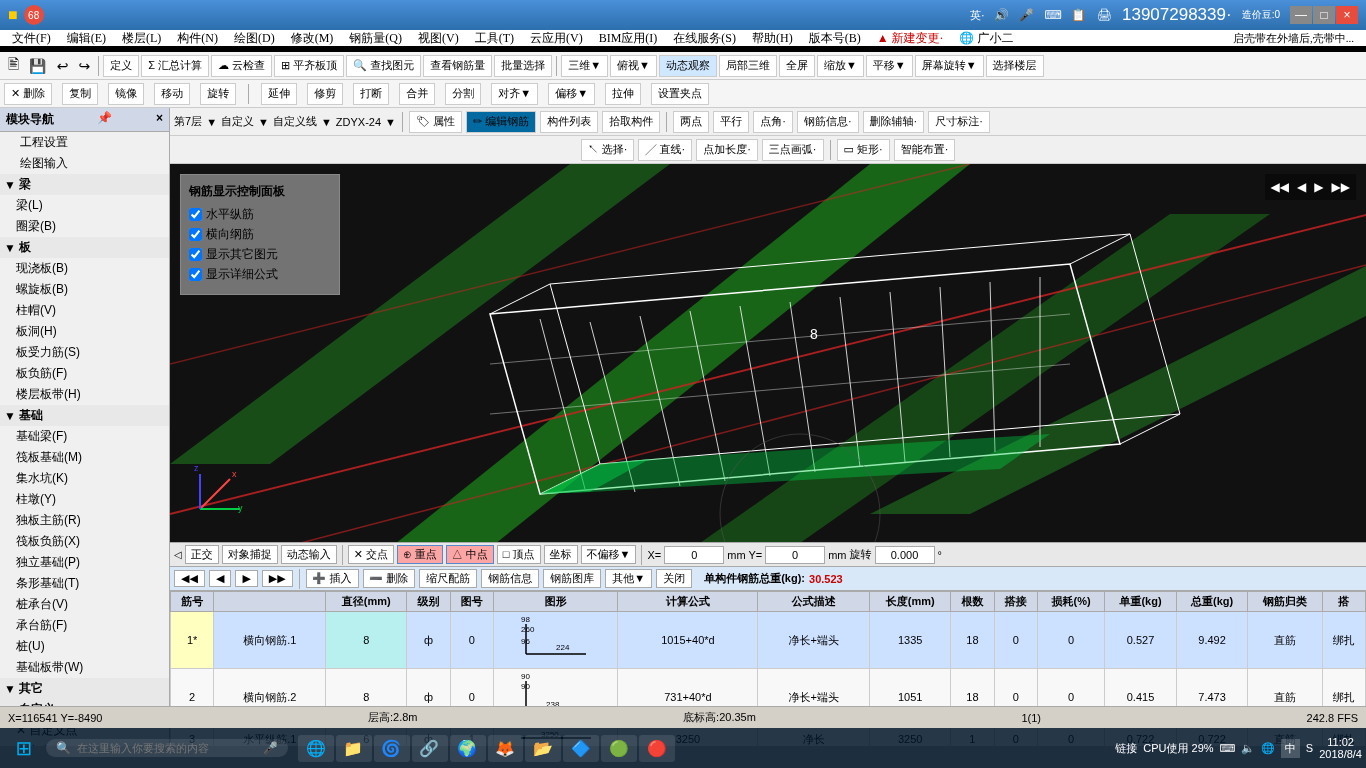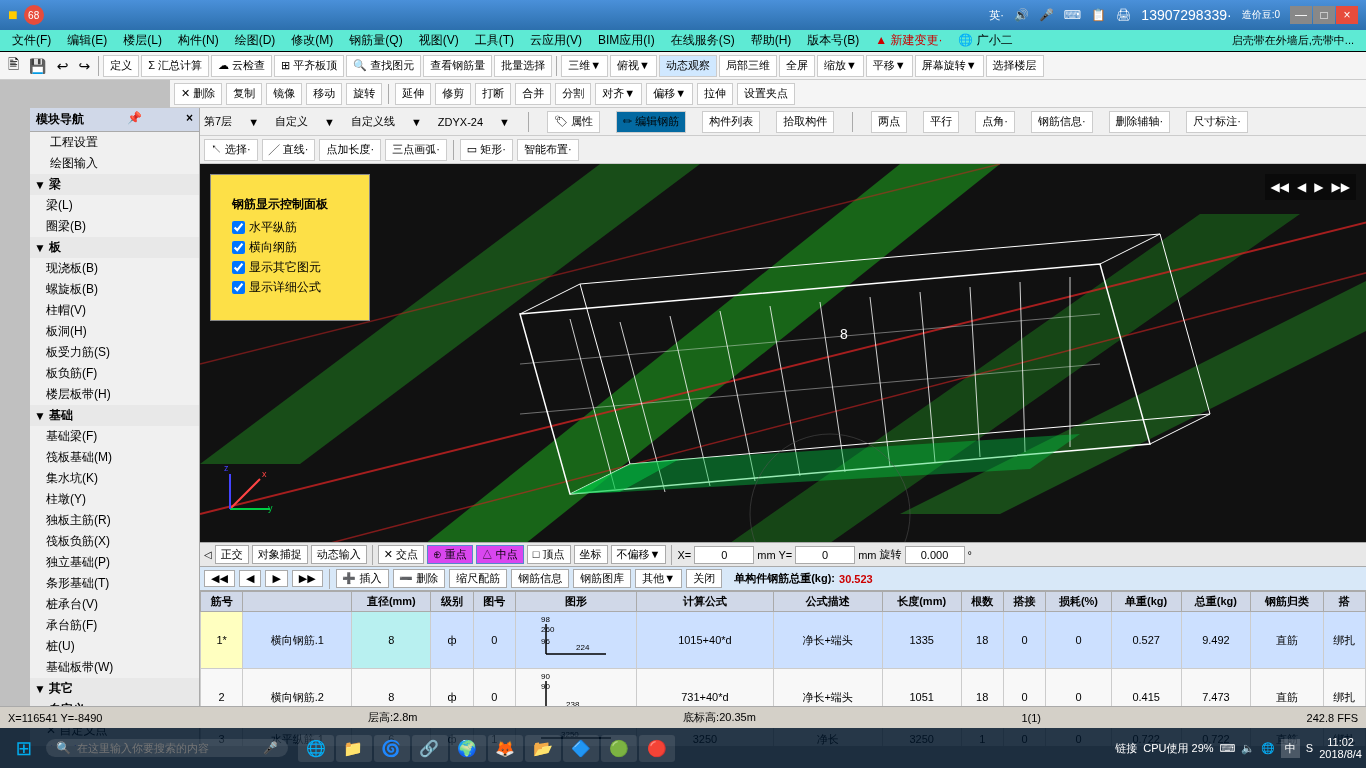--- a/index.html
+++ b/index.html
@@ -18,26 +18,27 @@
     }
     .badge-68 {
       background: #e74c3c; color: white; border-radius: 50%;
       width: 20px; height: 20px; display: flex; align-items: center; justify-content: center;
       font-size: 10px; margin-right: 4px;
     }
 
     
     #menu-bar {
       height: 22px;
-      background: #5eead4;
-      display: flex;
-      align-items: center;
-      border-bottom: 1px solid #000000;
+      background: #ffffff;
+      display: flex;
+      align-items: center;
+      border-bottom: 6px solid #000000;
       padding: 0 4px;
       font-size: 12px;
+      font-family: Liberation Serif, serif;
     }
     #menu-bar span {
       padding: 2px 8px;
       cursor: pointer;
       white-space: nowrap;
     }
 
     
     #toolbar1 {
       height: 28px;
@@ -116,23 +117,23 @@
       background: #1a1a1a;
       position: relative;
       overflow: hidden;
     }
 
     
     #rebar-panel {
       position: absolute;
       top: 10px;
       left: 10px;
-      background: #fde047;
+      background: #737373;
       border: 1px solid #888;
-      padding: 21px;
+      padding: 8px;
       font-size: 12px;
       min-width: 160px;
       z-index: 10;
     }
     #rebar-panel .panel-title {
       font-weight: bold;
       margin-bottom: 6px;
       font-size: 12px;
     }
     #rebar-panel label {
@@ -153,21 +154,21 @@
       gap: 4px;
       font-size: 11px;
     }
     .snap-btn {
       padding: 1px 5px;
       border: 1px solid #aaa;
       background: #fff;
       cursor: pointer;
       font-size: 11px;
     }
-    .snap-btn.active { background: #d946ef; border-color: #5588cc; }
+    .snap-btn.active { background: #fca5a5; border-color: #5588cc; }
     .snap-input {
       width: 60px;
       height: 18px;
       border: 1px solid #aaa;
       text-align: center;
       font-size: 11px;
     }
 
     
     #table-header {
@@ -275,21 +276,21 @@
     <span style="font-size:16px;color:#ffcc00;">■</span>
     <span class="badge-68">68</span>
   </div>
   <div style="display:flex;align-items:center;gap:10px;">
     <span style="font-size:11px;">英·</span>
     <span>🔊</span>
       <span>🎤</span>
       <span>⌨</span>
       <span>📋</span>
       <span>🖨</span>
-    <span style="font-size:14px;">13907298339·</span>
+    <span style="font-size:17px;">13907298339·</span>
     <span style="font-size:10px;">造价豆:0</span>
     <div style="display:flex;gap:1px;">
       <span style="background:#888;color:white;width:22px;height:18px;display:flex;align-items:center;justify-content:center;cursor:pointer;font-size:12px;">—</span>
       <span style="background:#888;color:white;width:22px;height:18px;display:flex;align-items:center;justify-content:center;cursor:pointer;font-size:12px;">□</span>
       <span style="background:#e74c3c;color:white;width:22px;height:18px;display:flex;align-items:center;justify-content:center;cursor:pointer;font-size:12px;">×</span>
     </div>
   </div>
 </div>
 
 <div id="menu-bar">
@@ -332,39 +333,39 @@
   <button class="tb-btn">俯视▼</button>
   <button class="tb-btn" style="background:#d0e8ff;">动态观察</button>
   <button class="tb-btn">局部三维</button>
   <button class="tb-btn">全屏</button>
   <button class="tb-btn">缩放▼</button>
   <button class="tb-btn">平移▼</button>
   <button class="tb-btn">屏幕旋转▼</button>
   <button class="tb-btn">选择楼层</button>
 </div>
 
-<div id="toolbar2" style="height:28px;background:#f5f5f5;display:flex;border-bottom:1px solid #ccc;padding:0 4px;gap:4px;font-size:11px;margin-left:170px;">
+<div id="toolbar2" style="height:28px;background:#f5f5f5;display:flex;border-bottom:1px solid #ccc;padding:0 4px;gap:10px;font-size:11px;">
   <button class="tb-btn">✕ 删除</button>
   <button class="tb-btn">复制</button>
   <button class="tb-btn">镜像</button>
   <button class="tb-btn">移动</button>
   <button class="tb-btn">旋转</button>
   <div class="tb-sep"></div>
   <button class="tb-btn">延伸</button>
   <button class="tb-btn">修剪</button>
   <button class="tb-btn">打断</button>
   <button class="tb-btn">合并</button>
   <button class="tb-btn">分割</button>
   <button class="tb-btn">对齐▼</button>
   <button class="tb-btn">偏移▼</button>
   <button class="tb-btn">拉伸</button>
   <button class="tb-btn">设置夹点</button>
 </div>
 
-<div style="display:flex;position:relative;margin-left:30px;">
+<div style="display:flex;position:relative;">
 
 <div id="sidebar" style="width:170px;height:calc(768px - 30px - 22px - 28px - 28px - 22px);background:#f0f0f0;border-right:1px solid #aaa;overflow-y:auto;flex-shrink:0;">
   <div id="sidebar-header">
     <span>模块导航</span>
     <span style="cursor:pointer;">📌</span>
     <span style="cursor:pointer;">×</span>
   </div>
   <div class="tree-item">工程设置</div>
   <div class="tree-item">绘图输入</div>
 
@@ -398,21 +399,21 @@
   <div class="tree-category"><span>▼</span>其它</div>
 
   <div class="tree-category"><span>▼</span>自定义</div>
   <div class="tree-item indent1">✕ 自定义点</div>
   <div class="tree-item indent1" style="color:blue;text-decoration:underline;">自定义线(X) 📊</div>
 
 </div>
 
 <div style="flex:1;display:flex;flex-direction:column;position:relative;">
 
-  <div style="height:28px;background:#f0f0f0;display:flex;align-items:center;border-bottom:1px solid #ccc;padding:0 4px;gap:16px;font-size:11px;">
+  <div style="height:28px;background:#f0f0f0;display:flex;align-items:center;border-bottom:1px solid #ccc;padding:0 4px;gap:4px;font-size:11px;">
     <span>第7层</span>
     <span>▼</span>
     <span>自定义</span>
     <span>▼</span>
     <span>自定义线</span>
     <span>▼</span>
     <span>ZDYX-24</span>
     <span>▼</span>
     <div class="tb-sep"></div>
     <button class="tb-btn">🏷 属性</button>
@@ -421,21 +422,21 @@
     <button class="tb-btn">拾取构件</button>
     <div class="tb-sep"></div>
     <button class="tb-btn">两点</button>
     <button class="tb-btn">平行</button>
     <button class="tb-btn">点角·</button>
     <button class="tb-btn">钢筋信息·</button>
     <button class="tb-btn">删除辅轴·</button>
     <button class="tb-btn">尺寸标注·</button>
   </div>
 
-  <div style="height:28px;background:#f0f0f0;display:flex;align-items:center;border-bottom:1px solid #ccc;padding:0 4px;gap:4px;font-size:11px;">
+  <div style="height:28px;background:#f0f0f0;display:flex;align-items:center;border-bottom:1px solid #ccc;padding:0 4px;gap:4px;font-size:11px;justify-content:center;">
     <button class="tb-btn">↖ 选择·</button>
     <button class="tb-btn">╱ 直线·</button>
     <button class="tb-btn">点加长度·</button>
     <button class="tb-btn">三点画弧·</button>
     <div class="tb-sep"></div>
     <button class="tb-btn">▭ 矩形·</button>
     <button class="tb-btn">智能布置·</button>
   </div>
 
   <div id="viewport" style="flex:1;background:#111;position:relative;min-height:200px;">

